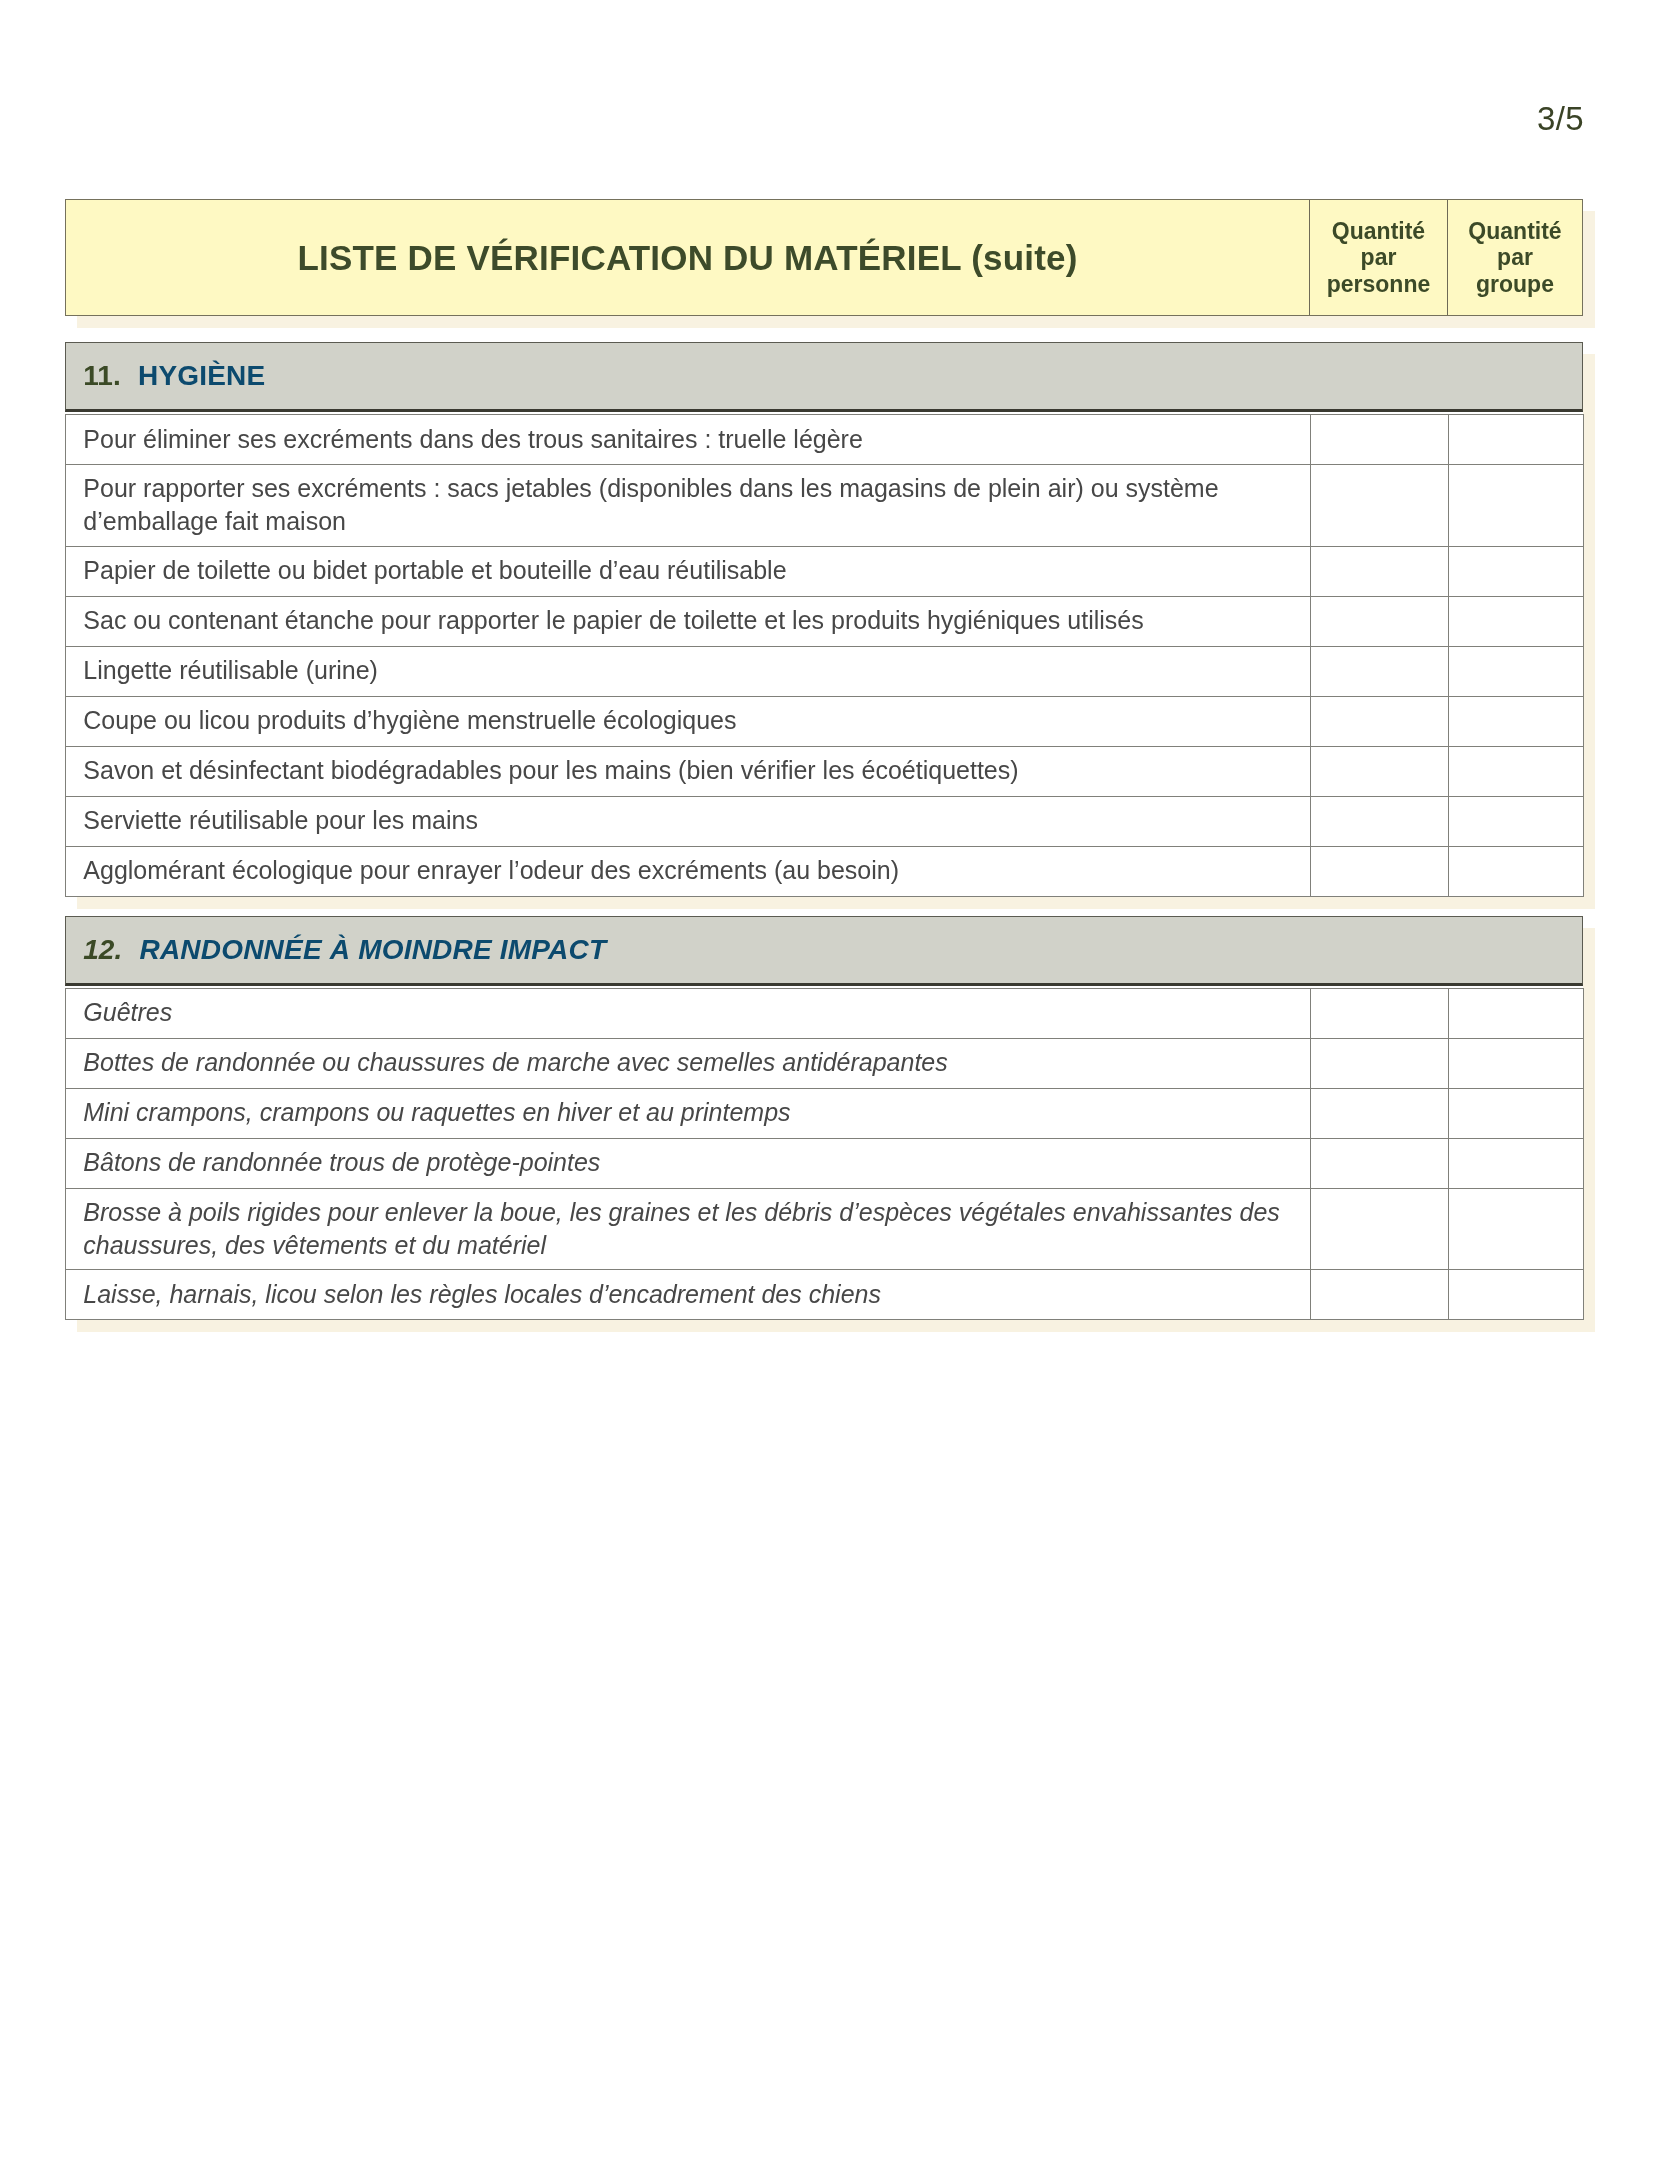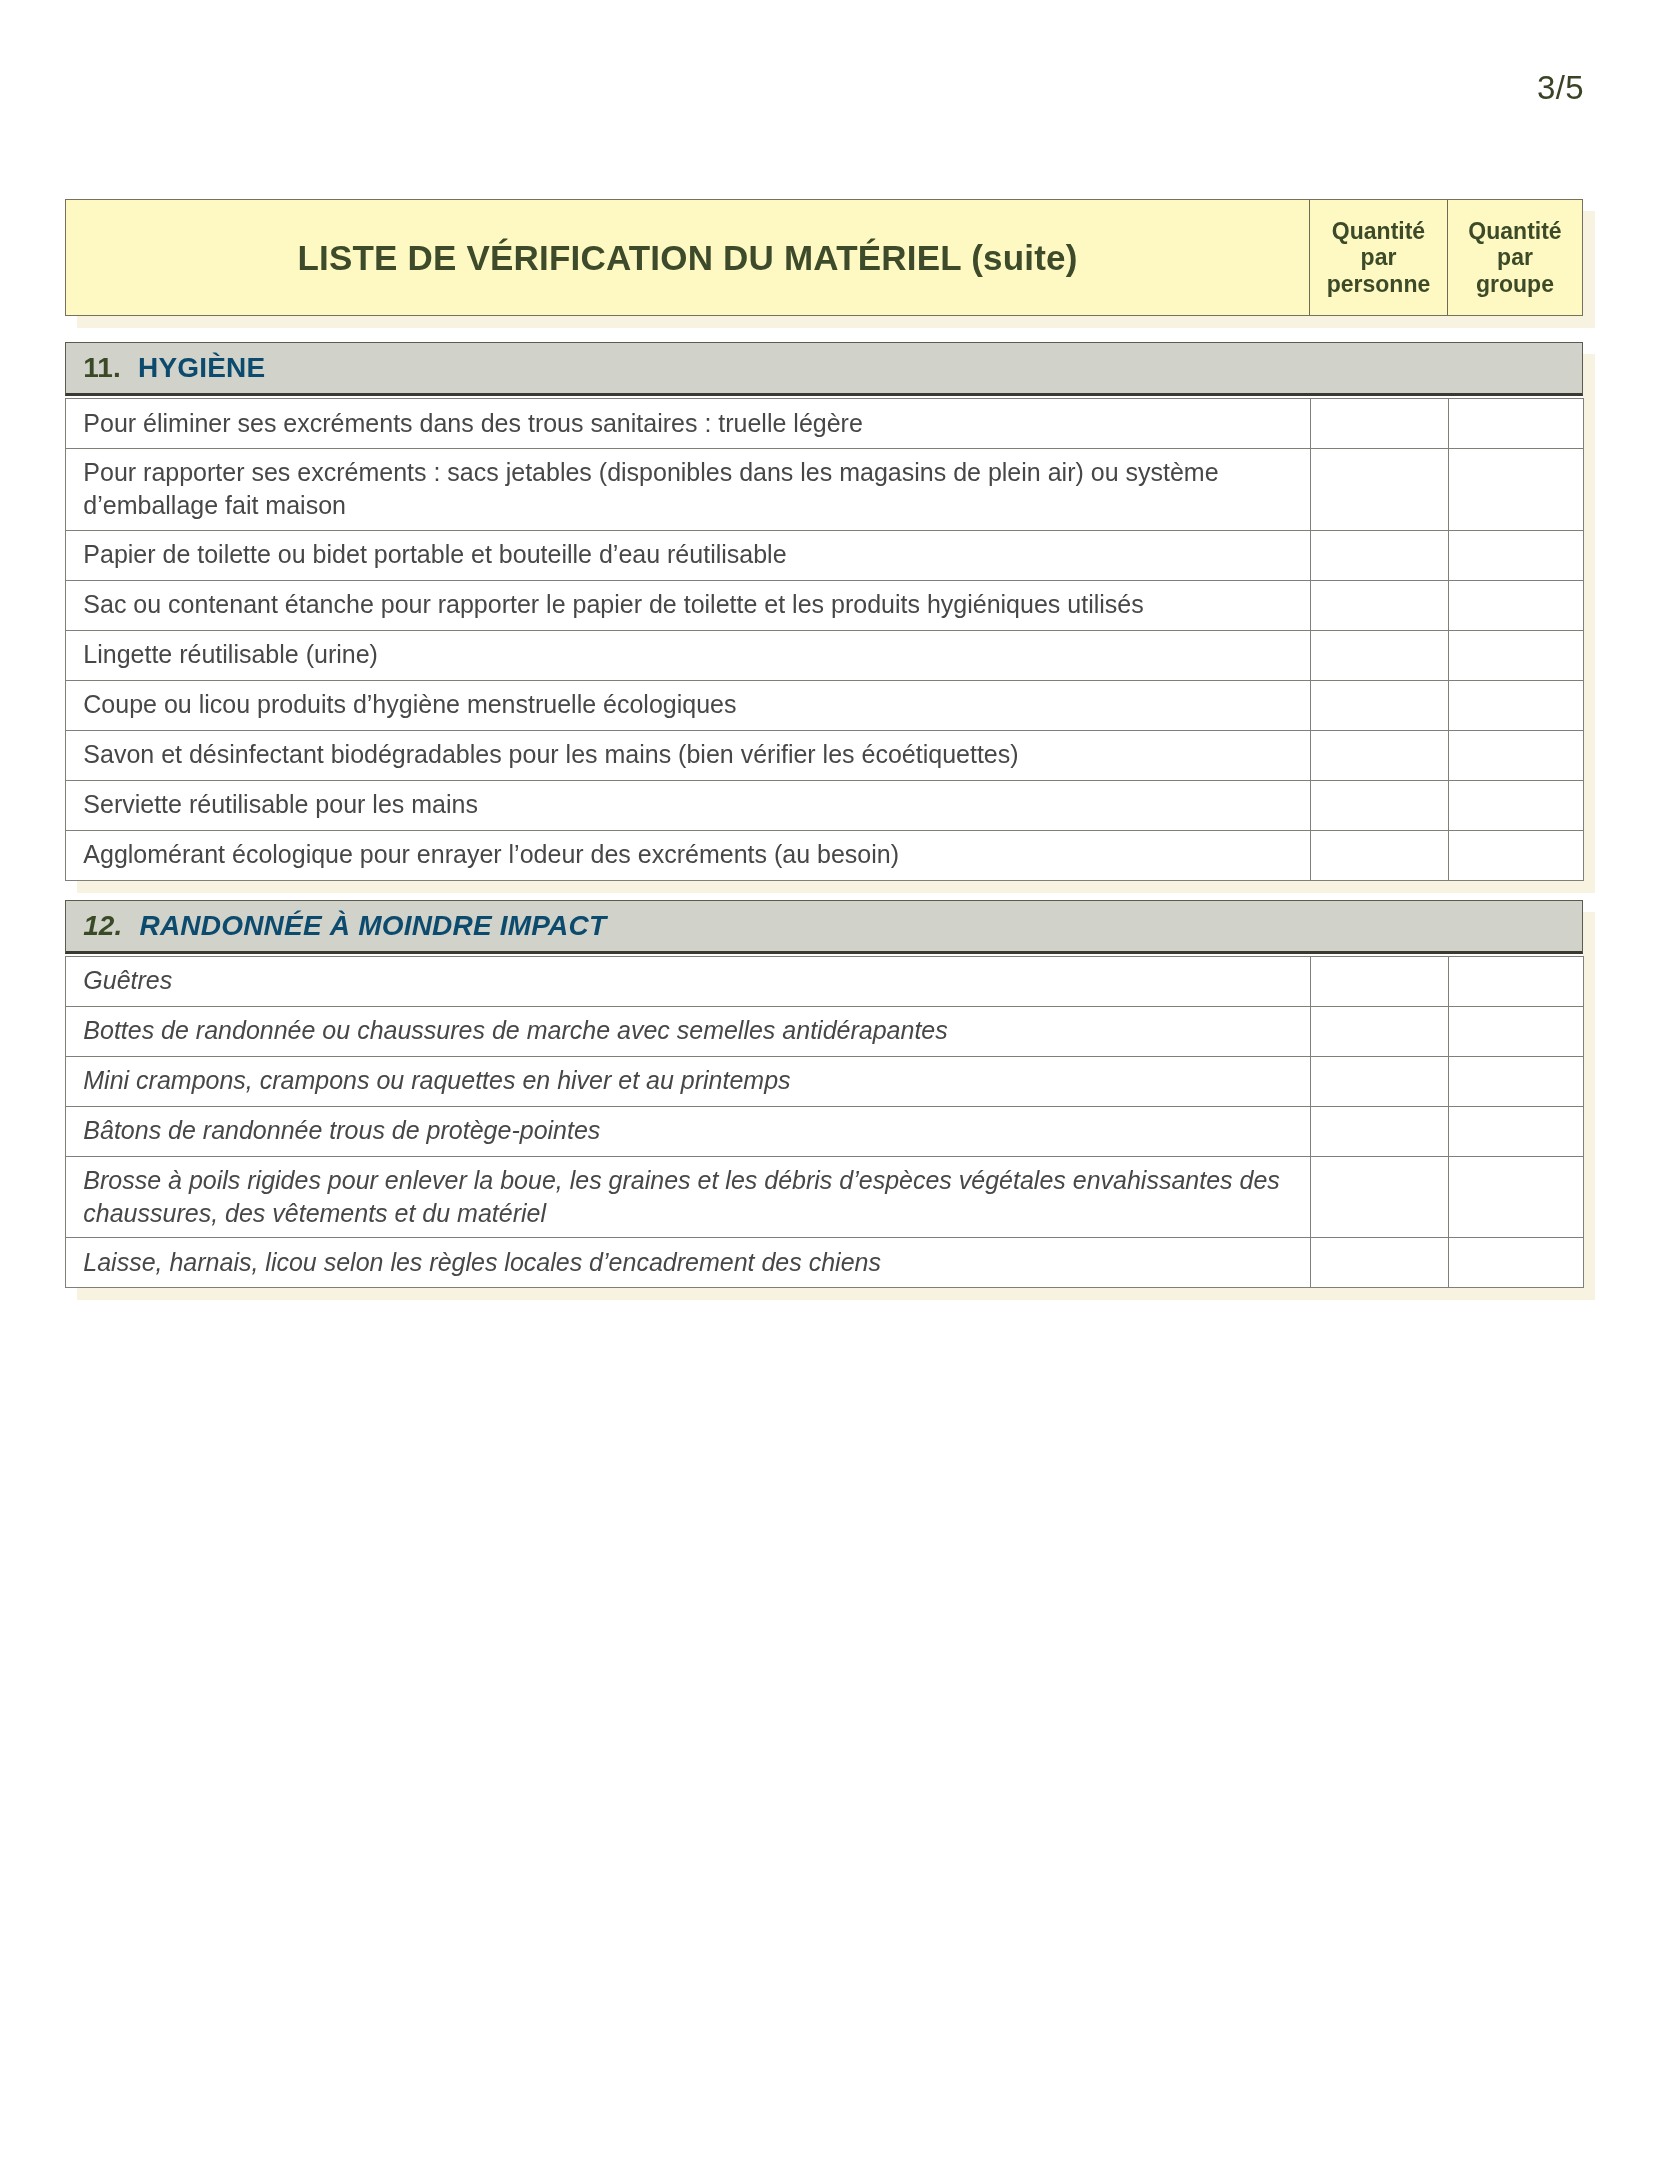--- a/index.html
+++ b/index.html
@@ -6,21 +6,21 @@
   .page{
     position:relative;
     width:1681px;
     height:2176px;
     background:#ffffff;
     font-family:"Liberation Sans", sans-serif;
     overflow:hidden;
   }
   .page-number{
     position:absolute;
-    top:69px;
+    top:100px;
     right:97px;
     font-size:33px;
     color:#3a4326;
     letter-spacing:0.4px;
     text-align:center;
   }
   .content{
     position:absolute;
     left:65px;
     top:199px;
@@ -64,21 +64,21 @@
   }
   .qty-col.group{width:135px;}
   
   .section{
     margin-top:26px;
     background:#ffffff;
     box-shadow:12px 12px 0 0 #f8f2e1;
   }
   .section + .section{margin-top:19px;font-style:italic;}
   .section-header{
-    height:54px;
+    height:70px;
     box-sizing:border-box;
     background:#d1d2c9;
     border:1.7px solid #5b5b51;
     border-bottom:3.5px solid #3a3a31;
     display:flex;
     align-items:center;
     padding-left:17.3px;
   }
   .section-number{
     font-size:28px;

